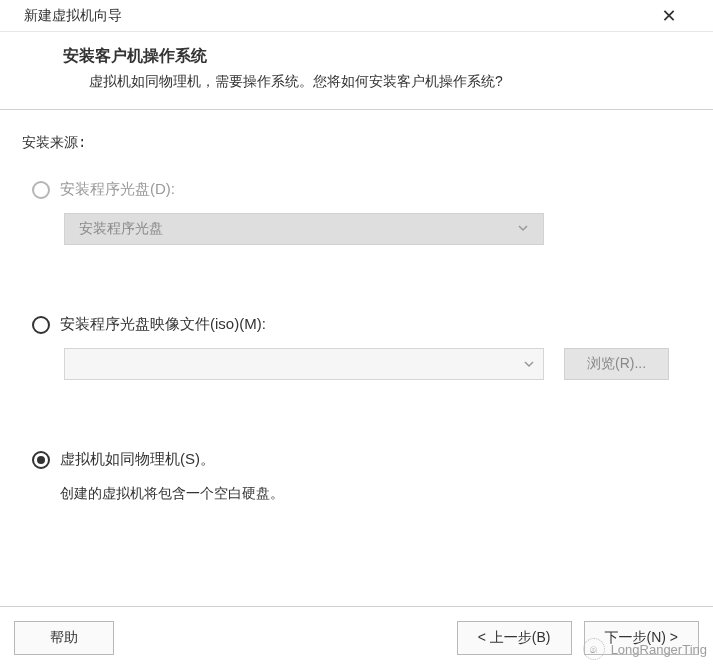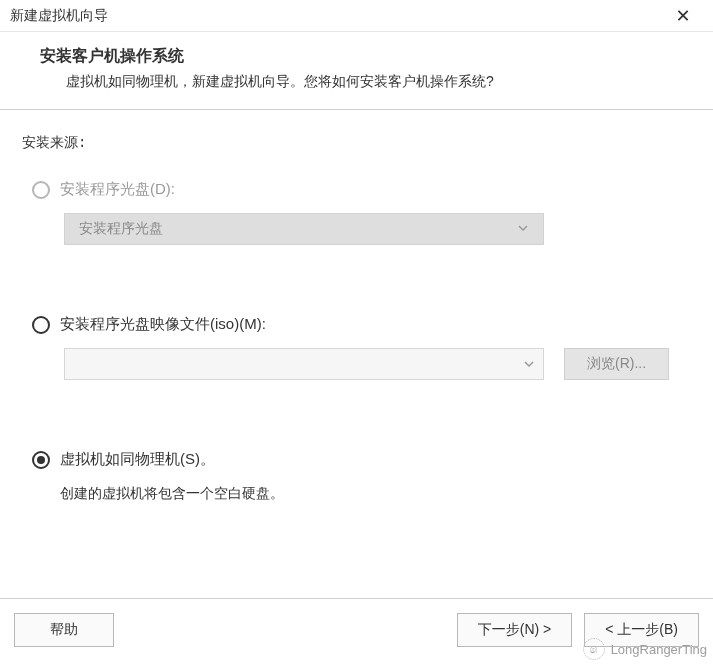--- a/index.html
+++ b/index.html
@@ -12,37 +12,37 @@
     height: 668px;
     overflow: hidden;
     position: relative;
     color: #333;
   }
   .titlebar {
     height: 32px;
     border-bottom: 1px solid #e6e6e6;
     display: flex;
     align-items: center;
-    padding: 0 10px;
+    padding: 0 24px;
     justify-content: space-between;
   }
   .titlebar .title { font-size: 14px; }
   .close-btn {
     width: 40px;
     height: 30px;
     display: flex;
     align-items: center;
     justify-content: center;
     font-size: 18px;
     font-weight: 300;
     cursor: pointer;
     font-family: Arial, sans-serif;
   }
   .header {
-    padding: 14px 40px 18px 40px;
+    padding: 14px 40px 18px 63px;
     border-bottom: 1px solid #d0d0d0;
   }
   .header h1 {
     margin: 0 0 6px 0;
     font-size: 16px;
     font-weight: bold;
   }
   .header p {
     margin: 0;
     padding-left: 26px;
@@ -141,21 +141,21 @@
     cursor: default;
   }
   .hint {
     margin-left: 38px;
     margin-top: 16px;
     font-size: 14px;
     color: #333;
   }
   .footer {
     position: absolute;
-    left: 0; right: 0; bottom: 8px;
+    left: 0; right: 0; bottom: 0;
     height: 62px;
     border-top: 1px solid #d0d0d0;
     display: flex;
     align-items: center;
     padding: 8px 14px;
     background: #fff;
   }
   .btn {
     height: 34px;
     padding: 0 20px;
@@ -195,21 +195,21 @@
 
 <div class="titlebar">
   <span class="title">新建虚拟机向导</span>
   <div class="close-btn">
     <span>✕</span>
   </div>
 </div>
 
 <div class="header">
   <h1>安装客户机操作系统</h1>
-  <p>虚拟机如同物理机，新建虚拟机向导。您将如何安装客户机操作系统?</p>
+  <p>虚拟机如同物理机，需要操作系统。您将如何安装客户机操作系统?</p>
 </div>
 
 <div class="content">
   <div class="section-label">安装来源:</div>
 
   <div class="option-row">
     <span class="radio disabled"></span>
     <span class="option-label disabled">安装程序光盘(D):</span>
   </div>
   <div class="dropdown">
@@ -245,23 +245,23 @@
   </div>
   <div class="hint">创建的虚拟机将包含一个空白硬盘。</div>
 </div>
 
 <div class="footer">
   <div class="btn">
     <span>帮助</span>
   </div>
   <div class="spacer"></div>
   <div class="btn">
+    <span>&lt; 上一步(B)</span>
+  </div>
+  <div class="btn">
     <span>下一步(N) &gt;</span>
-  </div>
-  <div class="btn">
-    <span>&lt; 上一步(B)</span>
   </div>
 </div>
 
 <div class="watermark">
   <span class="wicon">෧</span>
   <span>LongRangerTing</span>
 </div>
 
 </body></html>

